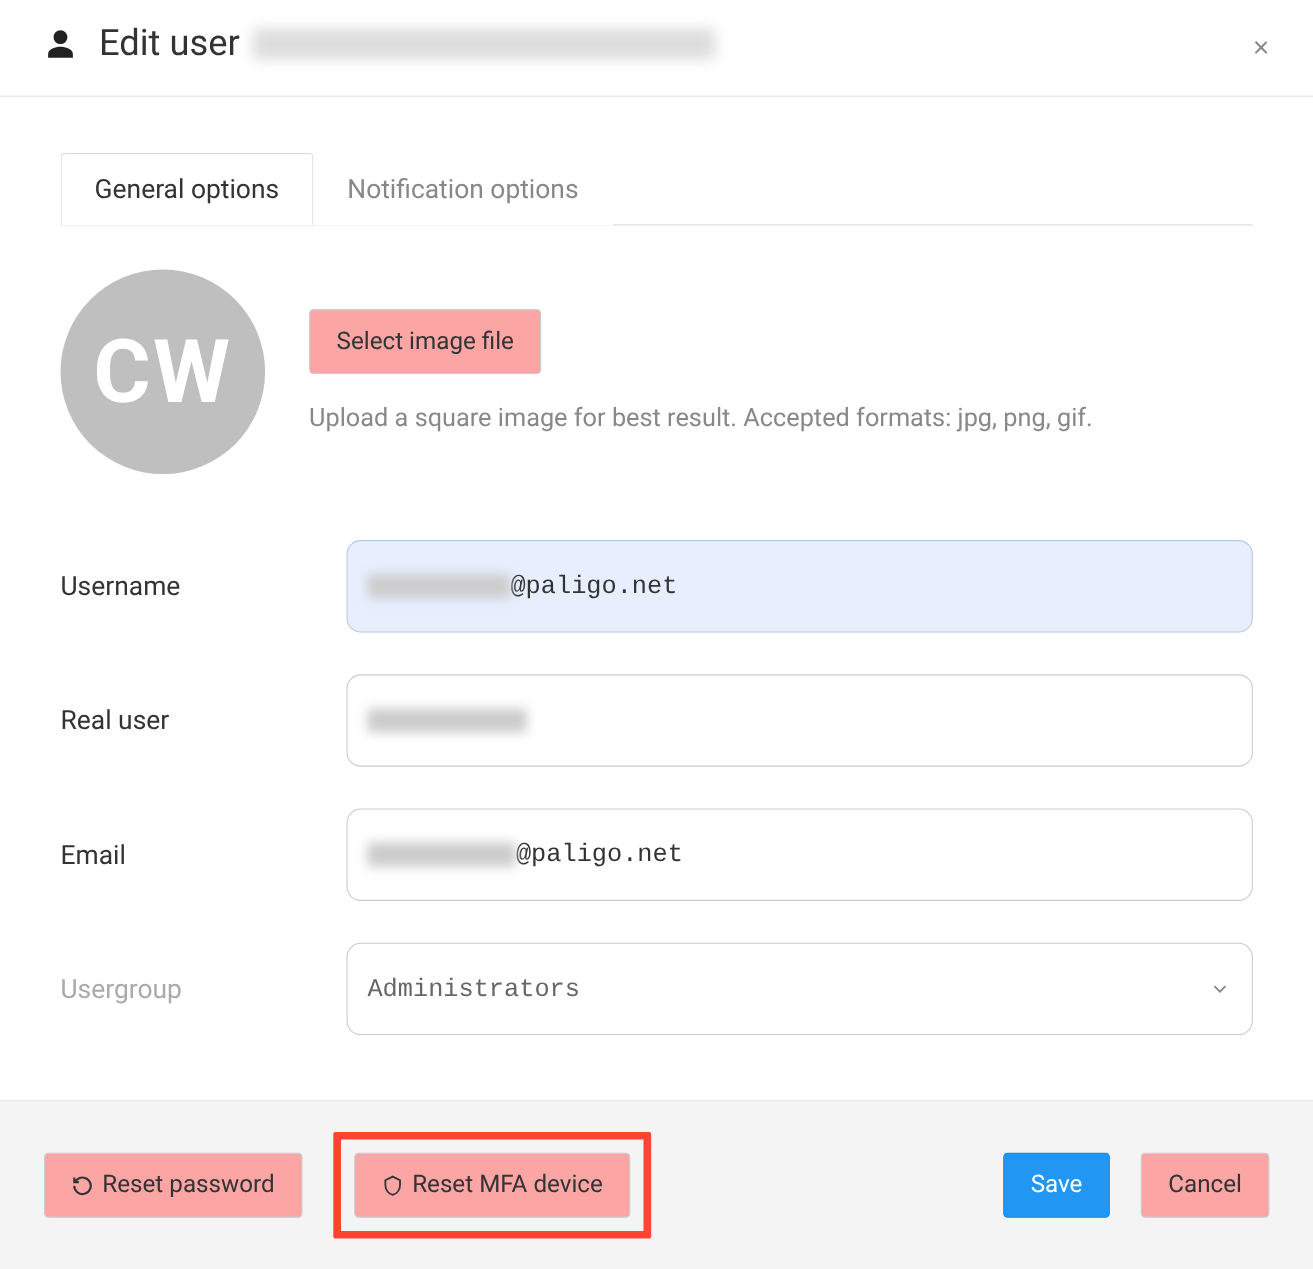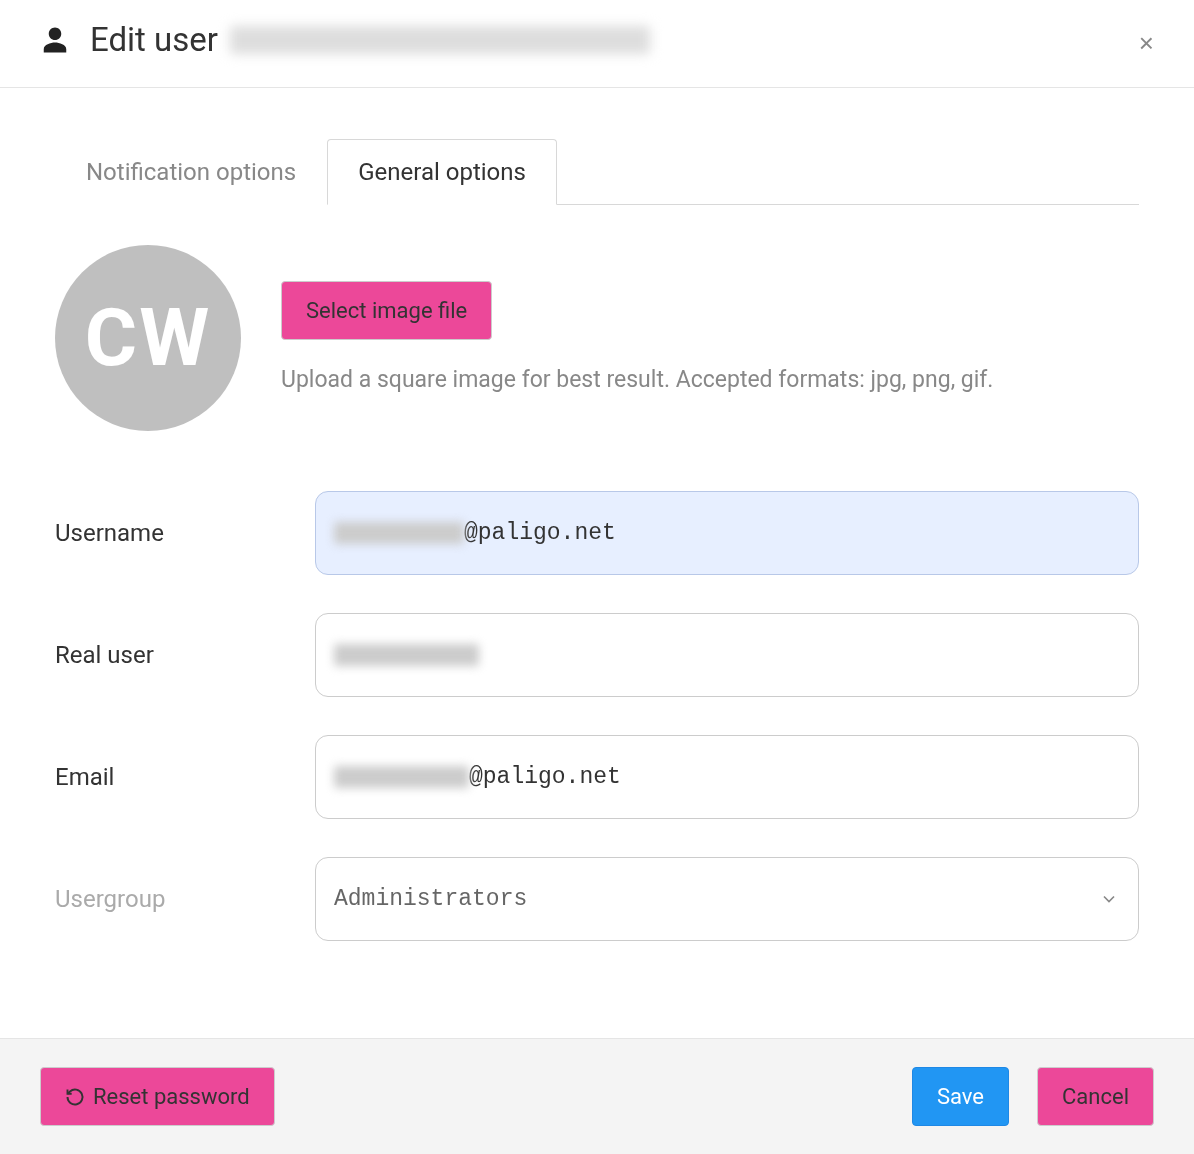--- a/index.html
+++ b/index.html
@@ -111,21 +111,21 @@
   }
   .avatar-actions {
     flex: 1;
     padding-top: 36px;
   }
   .btn {
     display: inline-flex;
     align-items: center;
     gap: 8px;
     border: 1px solid #ccc;
-    background: #ec4899;
+    background: #fca5a5;
     border-radius: 4px;
     font-size: 22px;
     color: #333;
     padding: 16px 24px;
     cursor: pointer;
     font-family: inherit;
   }
   .btn-primary {
     background: #2196f3;
     color: #fff;
@@ -224,22 +224,22 @@
     </span>
     <h2 class="modal-title">
       <span>Edit user</span>
       <span class="blurred-text"></span>
     </h2>
     <button class="close-btn">×</button>
   </div>
 
   <div class="modal-body">
     <div class="tabs">
+      <div class="tab active">General options</div>
       <div class="tab">Notification options</div>
-      <div class="tab active">General options</div>
     </div>
 
     <div class="panel">
       <div class="avatar-row">
         <div class="avatar">CW</div>
         <div class="avatar-actions">
           <button class="btn">Select image file</button>
           <div class="help-text">Upload a square image for best result. Accepted formats: jpg, png, gif.</div>
         </div>
       </div>
@@ -285,19 +285,29 @@
     <button class="btn">
       <span class="icon-inline">
         <svg width="20" height="20" viewBox="0 0 24 24" fill="none" stroke="#333" stroke-width="2.3">
             <path d="M3 12a9 9 0 1 0 3-6.7L3 8"></path>
             <polyline points="3 3 3 8 8 8"></polyline>
           </svg>
       </span>
       <span>Reset password</span>
     </button>
 
+    <span class="highlight-box">
+      <button class="btn">
+        <span class="icon-inline">
+          <svg width="20" height="20" viewBox="0 0 24 24" fill="none" stroke="#333" stroke-width="2">
+              <path d="M12 2l8 4v5c0 5-3.4 9.4-8 11-4.6-1.6-8-6-8-11V6l8-4z"></path>
+            </svg>
+        </span>
+        <span>Reset MFA device</span>
+      </button>
+    </span>
 
     <span class="spacer"></span>
 
     <button class="btn btn-primary">Save</button>
     <button class="btn">Cancel</button>
   </div>
 </div>
 
 </body></html>

